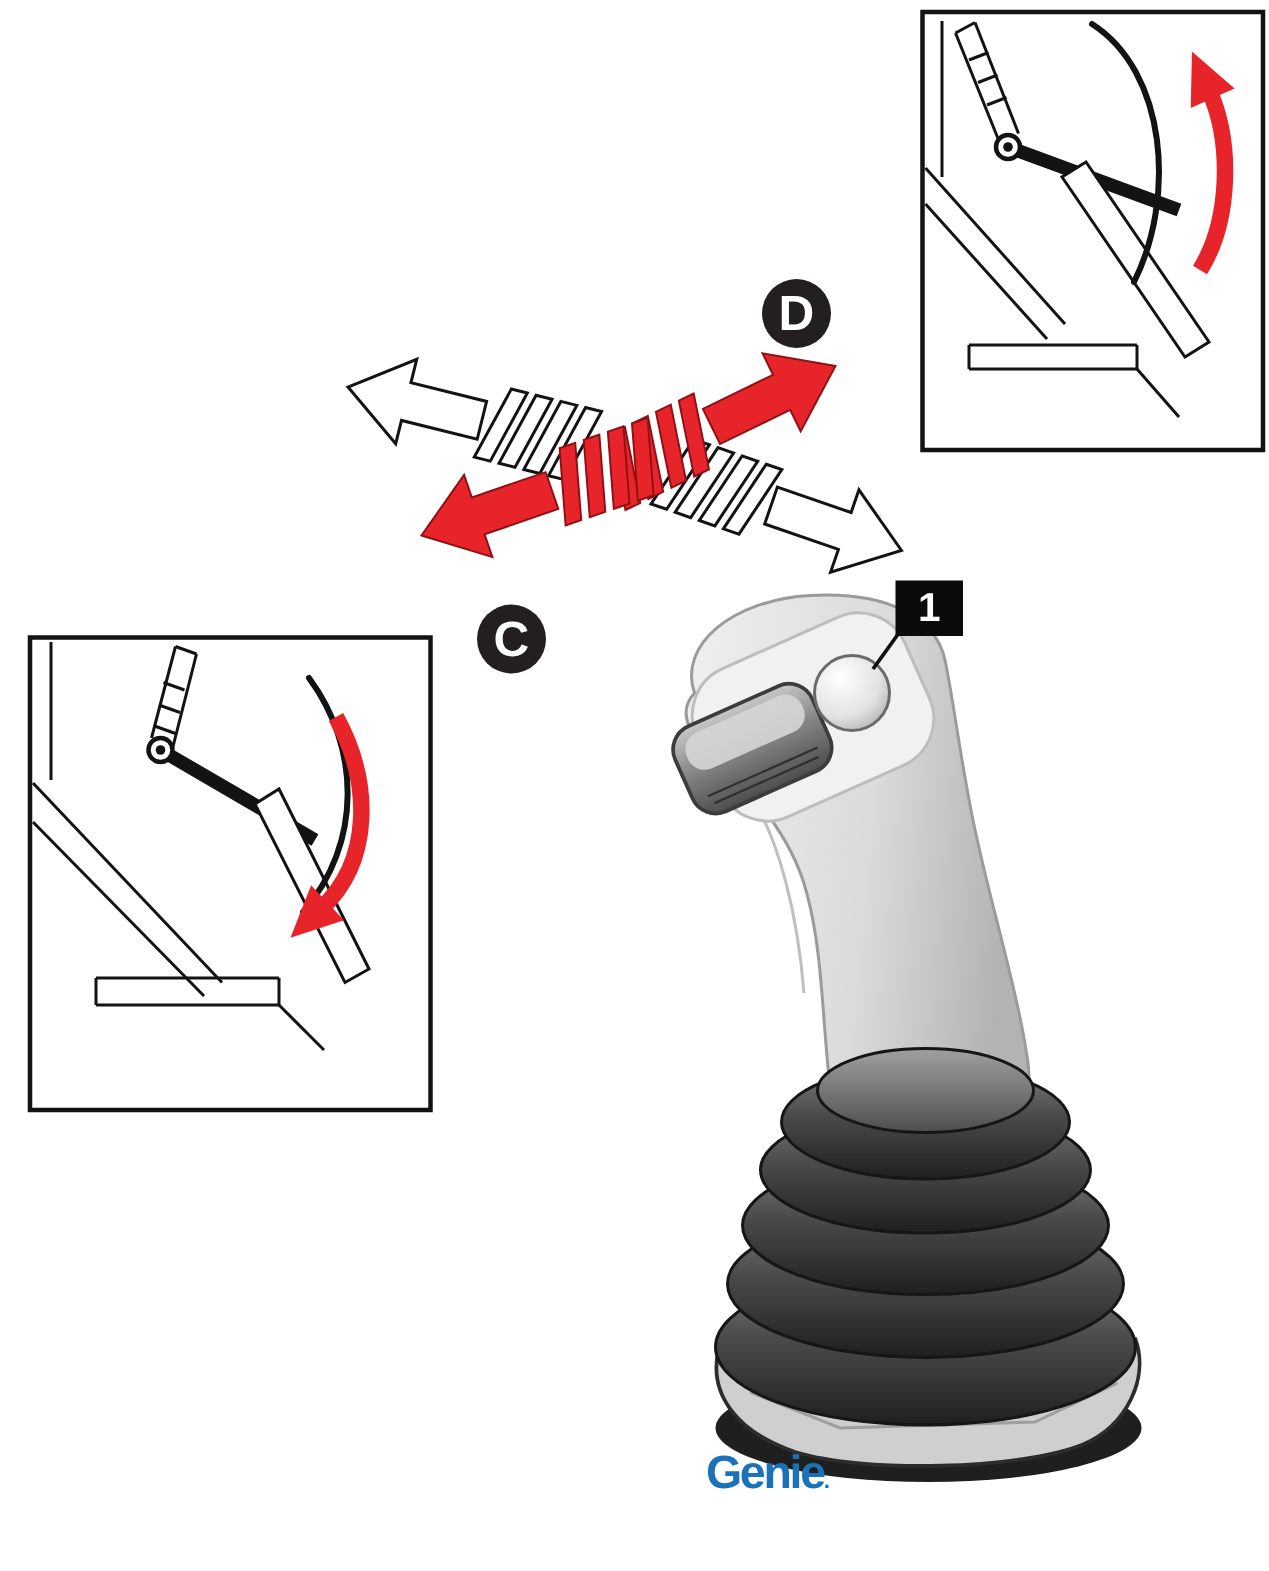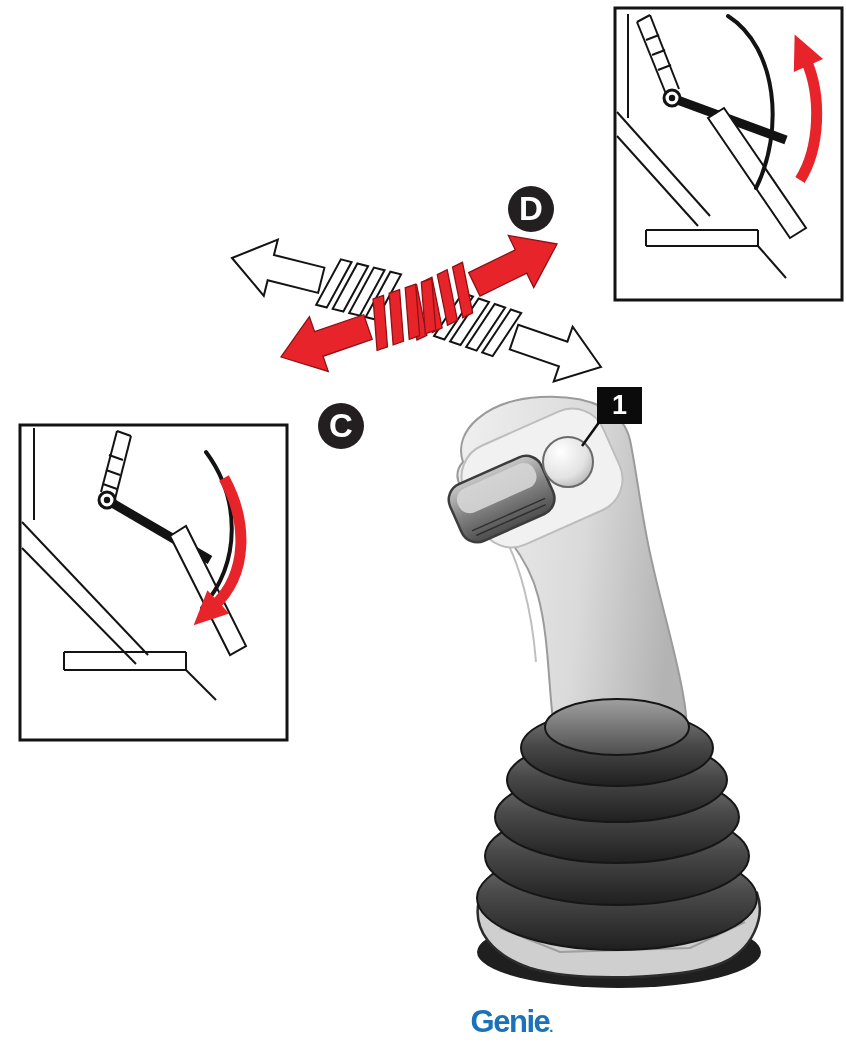--- a/index.html
+++ b/index.html
@@ -31,21 +31,21 @@
     font-weight:bold;font-size:33px;line-height:46px;text-align:center;
   }
   .badge-d{left:508px;top:186px;}
   .badge-c{left:318px;top:403px;}
   .callout{
     position:absolute;left:597px;top:387px;width:45px;height:37px;
     background:#0b0b0b;color:#ffffff;font-weight:bold;font-size:27px;
     line-height:37px;text-align:center;
   }
   .logo{
-    position:absolute;left:512px;top:1004px;transform:translateX(-50%);
+    position:absolute;left:512px;top:964px;transform:translateX(-50%);
     color:var(--logo-blue);font-weight:bold;font-size:31px;letter-spacing:-1.5px;
     white-space:nowrap;
   }
   .logo .mark{font-size:15px;letter-spacing:0;}
 </style>
 </head>
 <body>
 
 <div class="page">
 

